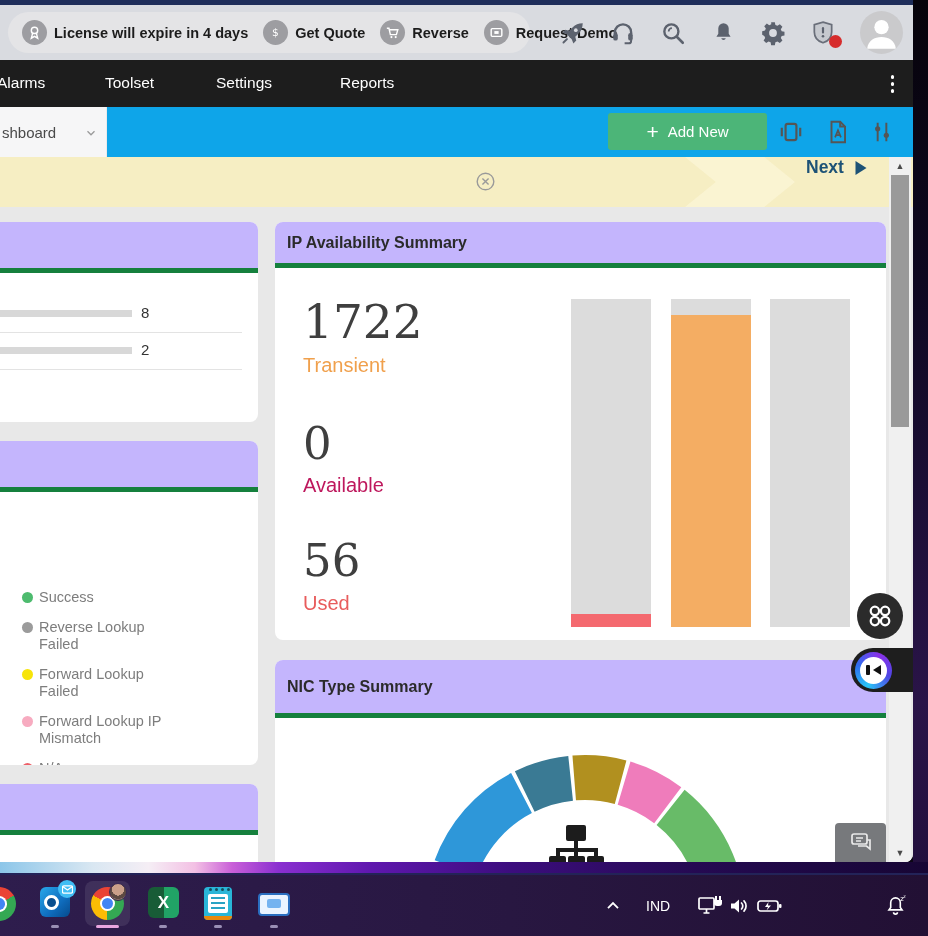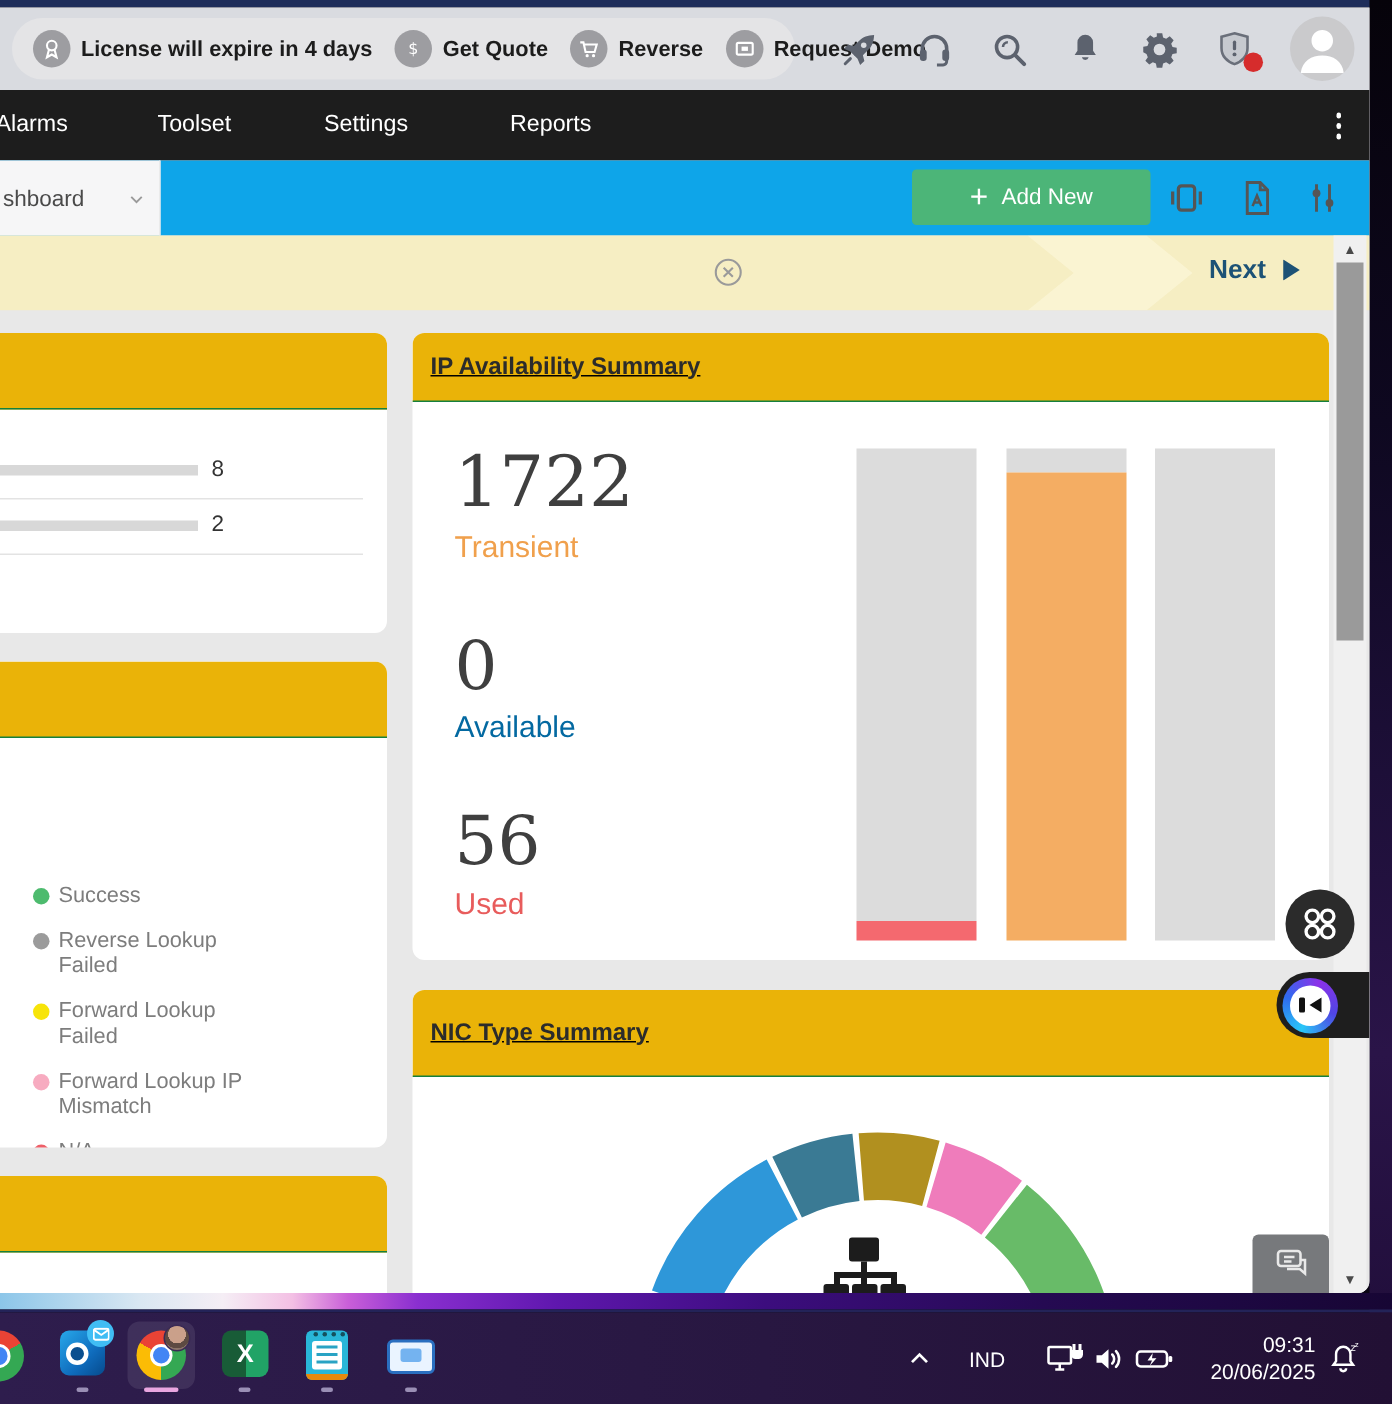--- a/index.html
+++ b/index.html
@@ -45,27 +45,27 @@
   .btn-addnew .plus { font-size:21px; font-weight:400; line-height:1; }
   .tb-icon { position:absolute; top:12px; width:26px; height:26px; cursor:pointer; }
 
   
   .banner { position:absolute; left:0; top:152px; width:100%; height:50px; background:#f6eec3; overflow:hidden; }
   .banner-chevron { position:absolute; left:685px; top:0; width:110px; height:50px; background:#fbf5d7; opacity:.75;
     clip-path:polygon(0 0,72% 0,100% 50%,72% 100%,0 100%,28% 50%); }
   .banner-text { position:absolute; left:0; top:14px; font-size:16px; color:#1e3f5f; white-space:nowrap; }
   .banner-link { text-decoration:underline; cursor:pointer; color:#1e3f5f; }
   .banner-close { position:absolute; left:475px; top:14px; width:21px; height:21px; cursor:pointer; }
-  .banner-next { position:absolute; left:806px; top:12px; display:flex; align-items:center; gap:10px; cursor:pointer;
+  .banner-next { position:absolute; left:806px; top:0; display:flex; align-items:center; gap:10px; cursor:pointer;
     font-size:17.5px; font-weight:700; color:#1d5276; }
 
   
   .content { position:absolute; left:0; top:202px; width:100%; height:655px; background:#e8e8e8; }
   .card { position:absolute; background:#fff; border-radius:8px; overflow:hidden; }
-  .card-head { background:#eab308; border-bottom:1px solid #15803d;text-decoration:underline; }
+  .card-head { background:#c4b5fd; border-bottom:5px solid #15803d; }
   .card-title { font-size:16px; font-weight:700; color:#2b2b2b; }
 
   
   .cardA { left:-24px; top:15px; width:282px; height:200px; }
   .cardA .card-head { height:51px; }
   .lp-bar { position:absolute; left:0; height:7px; background:#d8d8d8; }
   .lp-val { position:absolute; left:165px; font-size:15px; color:#333; }
   .lp-div { position:absolute; left:24px; width:242px; height:1px; background:#e3e3e3; }
 
   .cardB { left:-24px; top:234px; width:282px; height:324px; }
@@ -331,21 +331,21 @@
       <div class="card-head"></div>
     </div>
 
     <div class="card cardIP">
       <div class="card-head">
           <span class="card-title">IP Availability Summary</span>
         </div>
       <span class="stat-num" style="top:72px;  font-size:47px;">1722</span>
       <span class="stat-label" style="top: 132px; color: rgb(240, 160, 76);">Transient</span>
       <span class="stat-num" style="top:195px; font-size:45px;">0</span>
-      <span class="stat-label" style="top: 252px; color: #0369a1;">Available</span>
+      <span class="stat-label" style="top: 252px; color: #be185d;">Available</span>
       <span class="stat-num" style="top:312px; font-size:45px;">56</span>
       <span class="stat-label" style="top: 370px; color: rgb(232, 92, 92);">Used</span>
       <div class="ip-bar" style="left:296px;">
           <div style="height: 315px; background: rgb(220, 220, 220);"></div>
           <div style="height: 13px; background: rgb(244, 105, 111);"></div>
         </div>
       <div class="ip-bar" style="left:396px;">
           <div style="height: 16px; background: rgb(220, 220, 220);"></div>
           <div style="height: 312px; background: rgb(244, 173, 99);"></div>
         </div>
@@ -489,24 +489,20 @@
         <path d="M14.5 9a4.2 4.2 0 010 6M17 6.8a7.6 7.6 0 010 10.4" fill="none" stroke="#fff" stroke-width="1.7" stroke-linecap="round"></path>
       </svg>
   </div>
   <div class="tray" style="left:756px;">
     <svg width="27" height="24" viewBox="0 0 27 24">
         <rect x="2" y="7" width="20" height="10" rx="2.5" fill="none" stroke="#fff" stroke-width="1.7"></rect>
         <rect x="23" y="10" width="2.5" height="4" rx="1" fill="#fff"></rect>
         <path d="M12.5 8l-3.5 5h3l-1.5 3.5 4.5-5h-3z" fill="#fff"></path>
       </svg>
   </div>
-  <div class="tray clock" style="left:795px; display:block; padding-top:12px; width:82px;">
-    <div>09:31</div>
-    <div>20/06/2025</div>
-  </div>
   <div class="tray" style="left:884px;">
     <svg width="23" height="23" viewBox="0 0 24 24">
         <path d="M12 4a5 5 0 00-5 5v5l-1.8 2.5h13.6L17 14V9a5 5 0 00-5-5z" fill="none" stroke="#fff" stroke-width="1.7"></path>
         <path d="M10 19a2 2 0 004 0" fill="none" stroke="#fff" stroke-width="1.7"></path>
         <text x="17" y="7" font-size="7" fill="#fff" font-family="DejaVu Sans">z</text>
         <text x="20" y="4.5" font-size="5" fill="#fff" font-family="DejaVu Sans">z</text>
       </svg>
   </div>
 </div>
 

